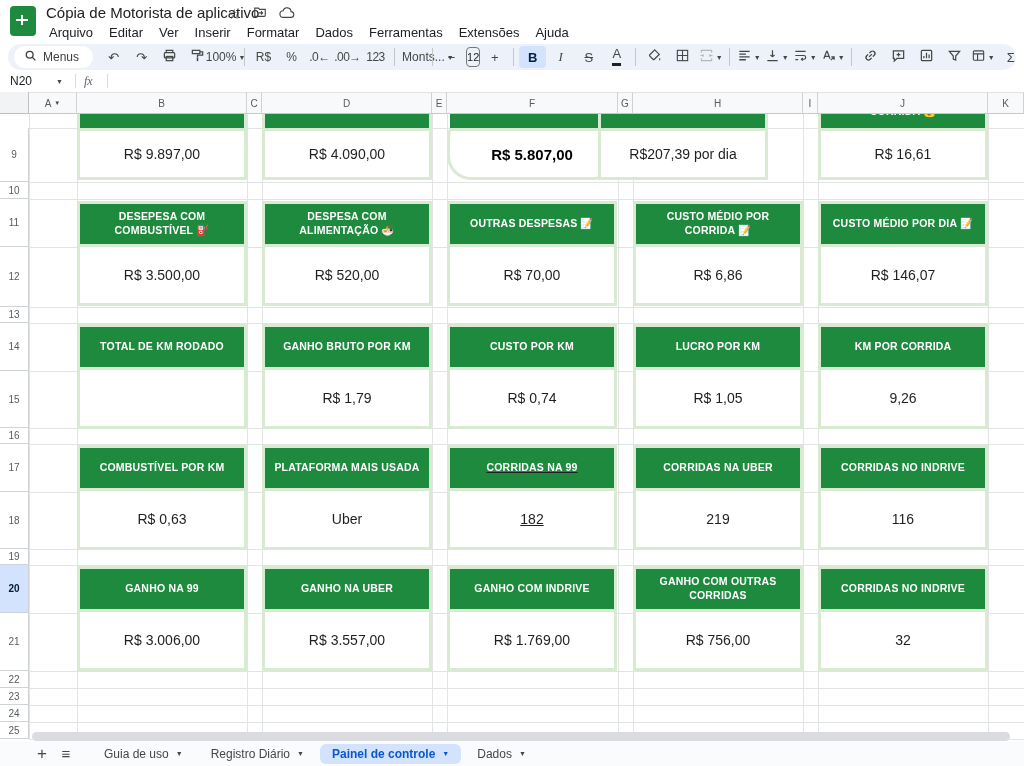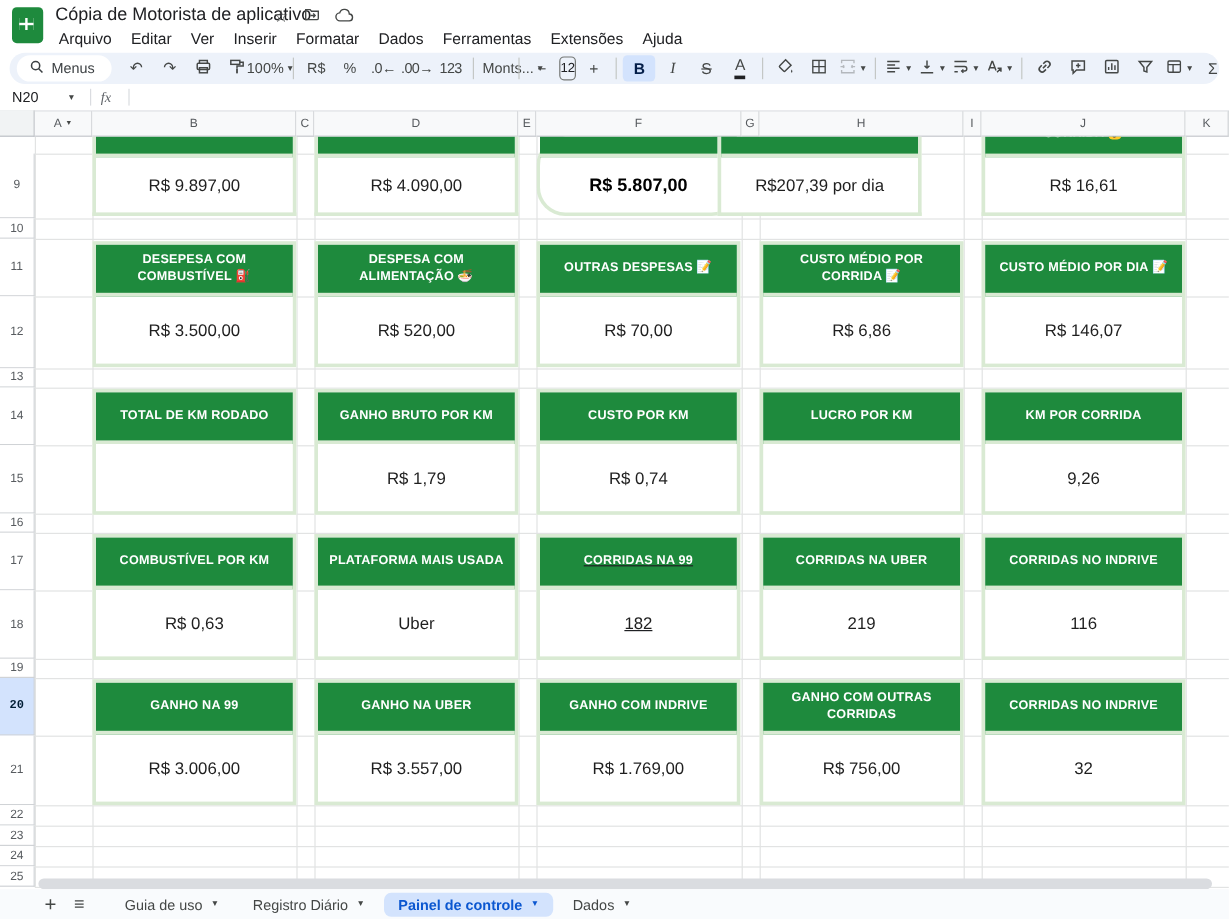--- a/index.html
+++ b/index.html
@@ -308,21 +308,21 @@
       <div class="rowhdr" style="top: 182px; height: 17px;">10</div>
       <div class="rowhdr" style="top: 199px; height: 48px;">11</div>
       <div class="rowhdr" style="top: 247px; height: 60px;">12</div>
       <div class="rowhdr" style="top: 307px; height: 16px;">13</div>
       <div class="rowhdr" style="top: 323px; height: 48px;">14</div>
       <div class="rowhdr" style="top: 371px; height: 57px;">15</div>
       <div class="rowhdr" style="top: 428px; height: 16px;">16</div>
       <div class="rowhdr" style="top: 444px; height: 48px;">17</div>
       <div class="rowhdr" style="top: 492px; height: 57px;">18</div>
       <div class="rowhdr" style="top: 549px; height: 16px;">19</div>
-      <div class="rowhdr sel" style="top: 565px; height: 48px; font-family: Liberation Mono, monospace;">20</div>
+      <div class="rowhdr sel" style="top: 565px; height: 48px;">20</div>
       <div class="rowhdr" style="top: 613px; height: 58px;">21</div>
       <div class="rowhdr" style="top: 671px; height: 17px;">22</div>
       <div class="rowhdr" style="top: 688px; height: 17px;">23</div>
       <div class="rowhdr" style="top: 705px; height: 17px;">24</div>
       <div class="rowhdr" style="top: 722px; height: 17px;">25</div>
     </div>
   <div id="gridlines">
       <div class="gl" style="left: 29px; top: 114px; width: 1px; height: 625px;"></div>
       <div class="gl" style="left: 77px; top: 114px; width: 1px; height: 625px;"></div>
       <div class="gl" style="left: 247px; top: 114px; width: 1px; height: 625px;"></div>
@@ -428,20 +428,21 @@
       <div class="card" style="left: 447px; top: 324px; height: 105px; width: 170px;">
         <div class="card-h">
           <span>CUSTO POR KM</span>
         </div>
         <div class="card-v">R$ 0,74</div>
       </div>
       <div class="card" style="left: 633px; top: 324px; height: 105px; width: 170px;">
         <div class="card-h">
           <span>LUCRO POR KM</span>
         </div>
+        <div class="card-v">R$ 1,05</div>
       </div>
       <div class="card" style="left: 818px; top: 324px; height: 105px; width: 170px;">
         <div class="card-h">
           <span>KM POR CORRIDA</span>
         </div>
         <div class="card-v">9,26</div>
       </div>
       <div class="card" style="left: 77px; top: 445px; height: 105px; width: 170px;">
         <div class="card-h">
           <span>COMBUSTÍVEL POR KM</span>

